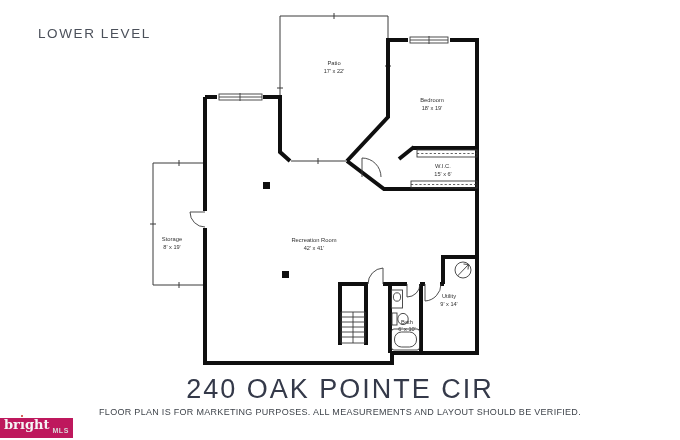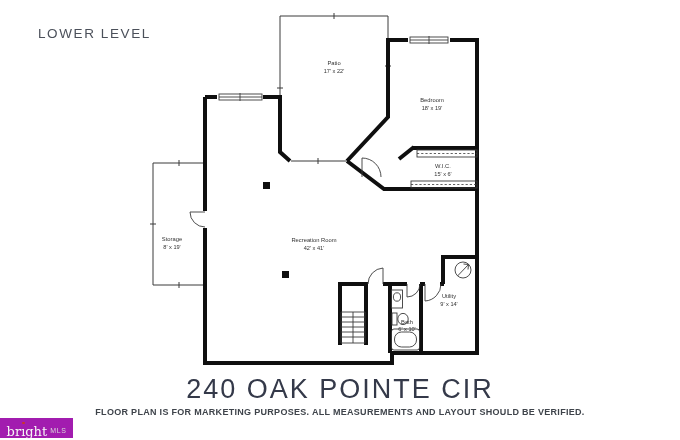--- a/index.html
+++ b/index.html
@@ -12,25 +12,25 @@
     position:absolute;left:38px;top:26px;
     font-size:13.5px;letter-spacing:1.6px;color:#4b505a;font-weight:400;
   }
   svg.plan{position:absolute;left:0;top:0;}
   .address{
     position:absolute;left:0;top:374px;width:680px;text-align:center;
     font-size:27px;letter-spacing:2px;color:#343949;font-weight:400;white-space:nowrap;
   }
   .disclaimer{
     position:absolute;left:0;top:407px;width:680px;text-align:center;
-    font-size:9px;letter-spacing:0.3px;color:#3f444b;font-weight:700;white-space:nowrap;
+    font-size:9px;letter-spacing:0.3px;color:#3f444b;font-weight:400;white-space:nowrap;
   }
   .logo{
-    position:absolute;left:0;top:418px;width:73px;height:20px;background:#a21caf;
-    display:flex;align-items:flex-end;justify-content:center;
+    position:absolute;left:0;top:418px;width:73px;height:20px;background:#be185d;
+    display:flex;align-items:flex-start;justify-content:center;font-weight:bold;
   }
   .logo .word{
     font-family:"DejaVu Serif", serif;font-size:13px;color:#f5f5f5;line-height:1;
     display:inline-flex;align-items:baseline;
   }
   .logo .b-i{position:relative;}
   .logo .tittle{
     position:absolute;left:1px;top:-3.5px;width:2.5px;height:2.5px;border-radius:50%;
     background:#c9342a;
   }

